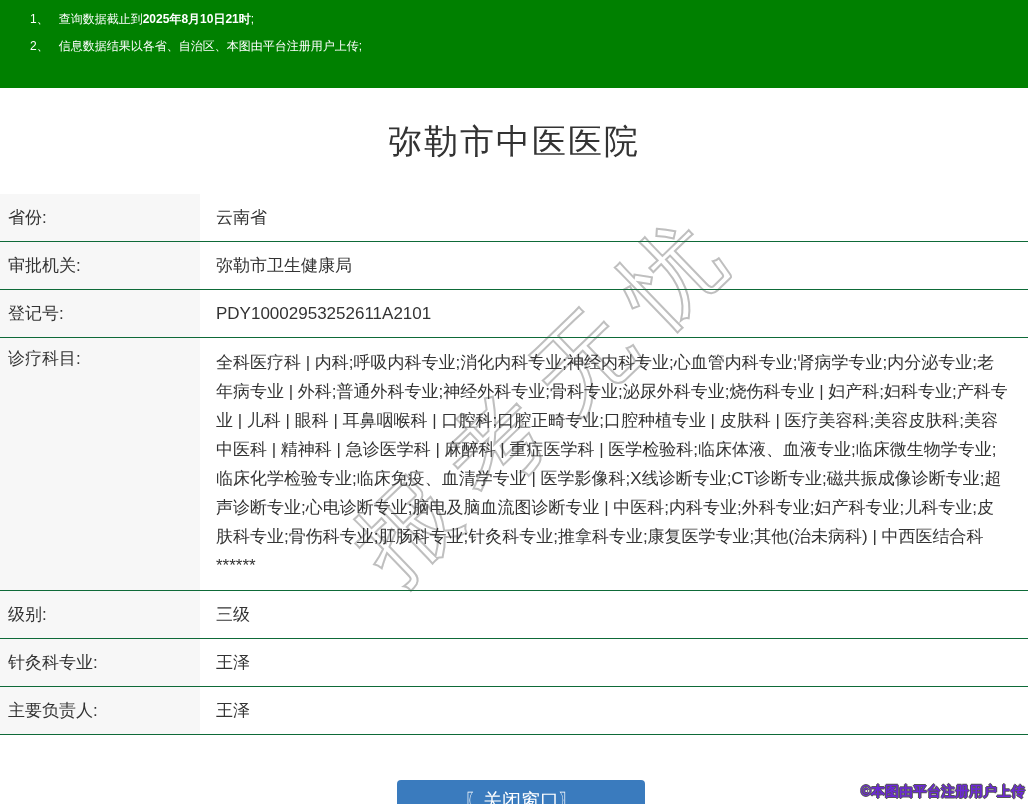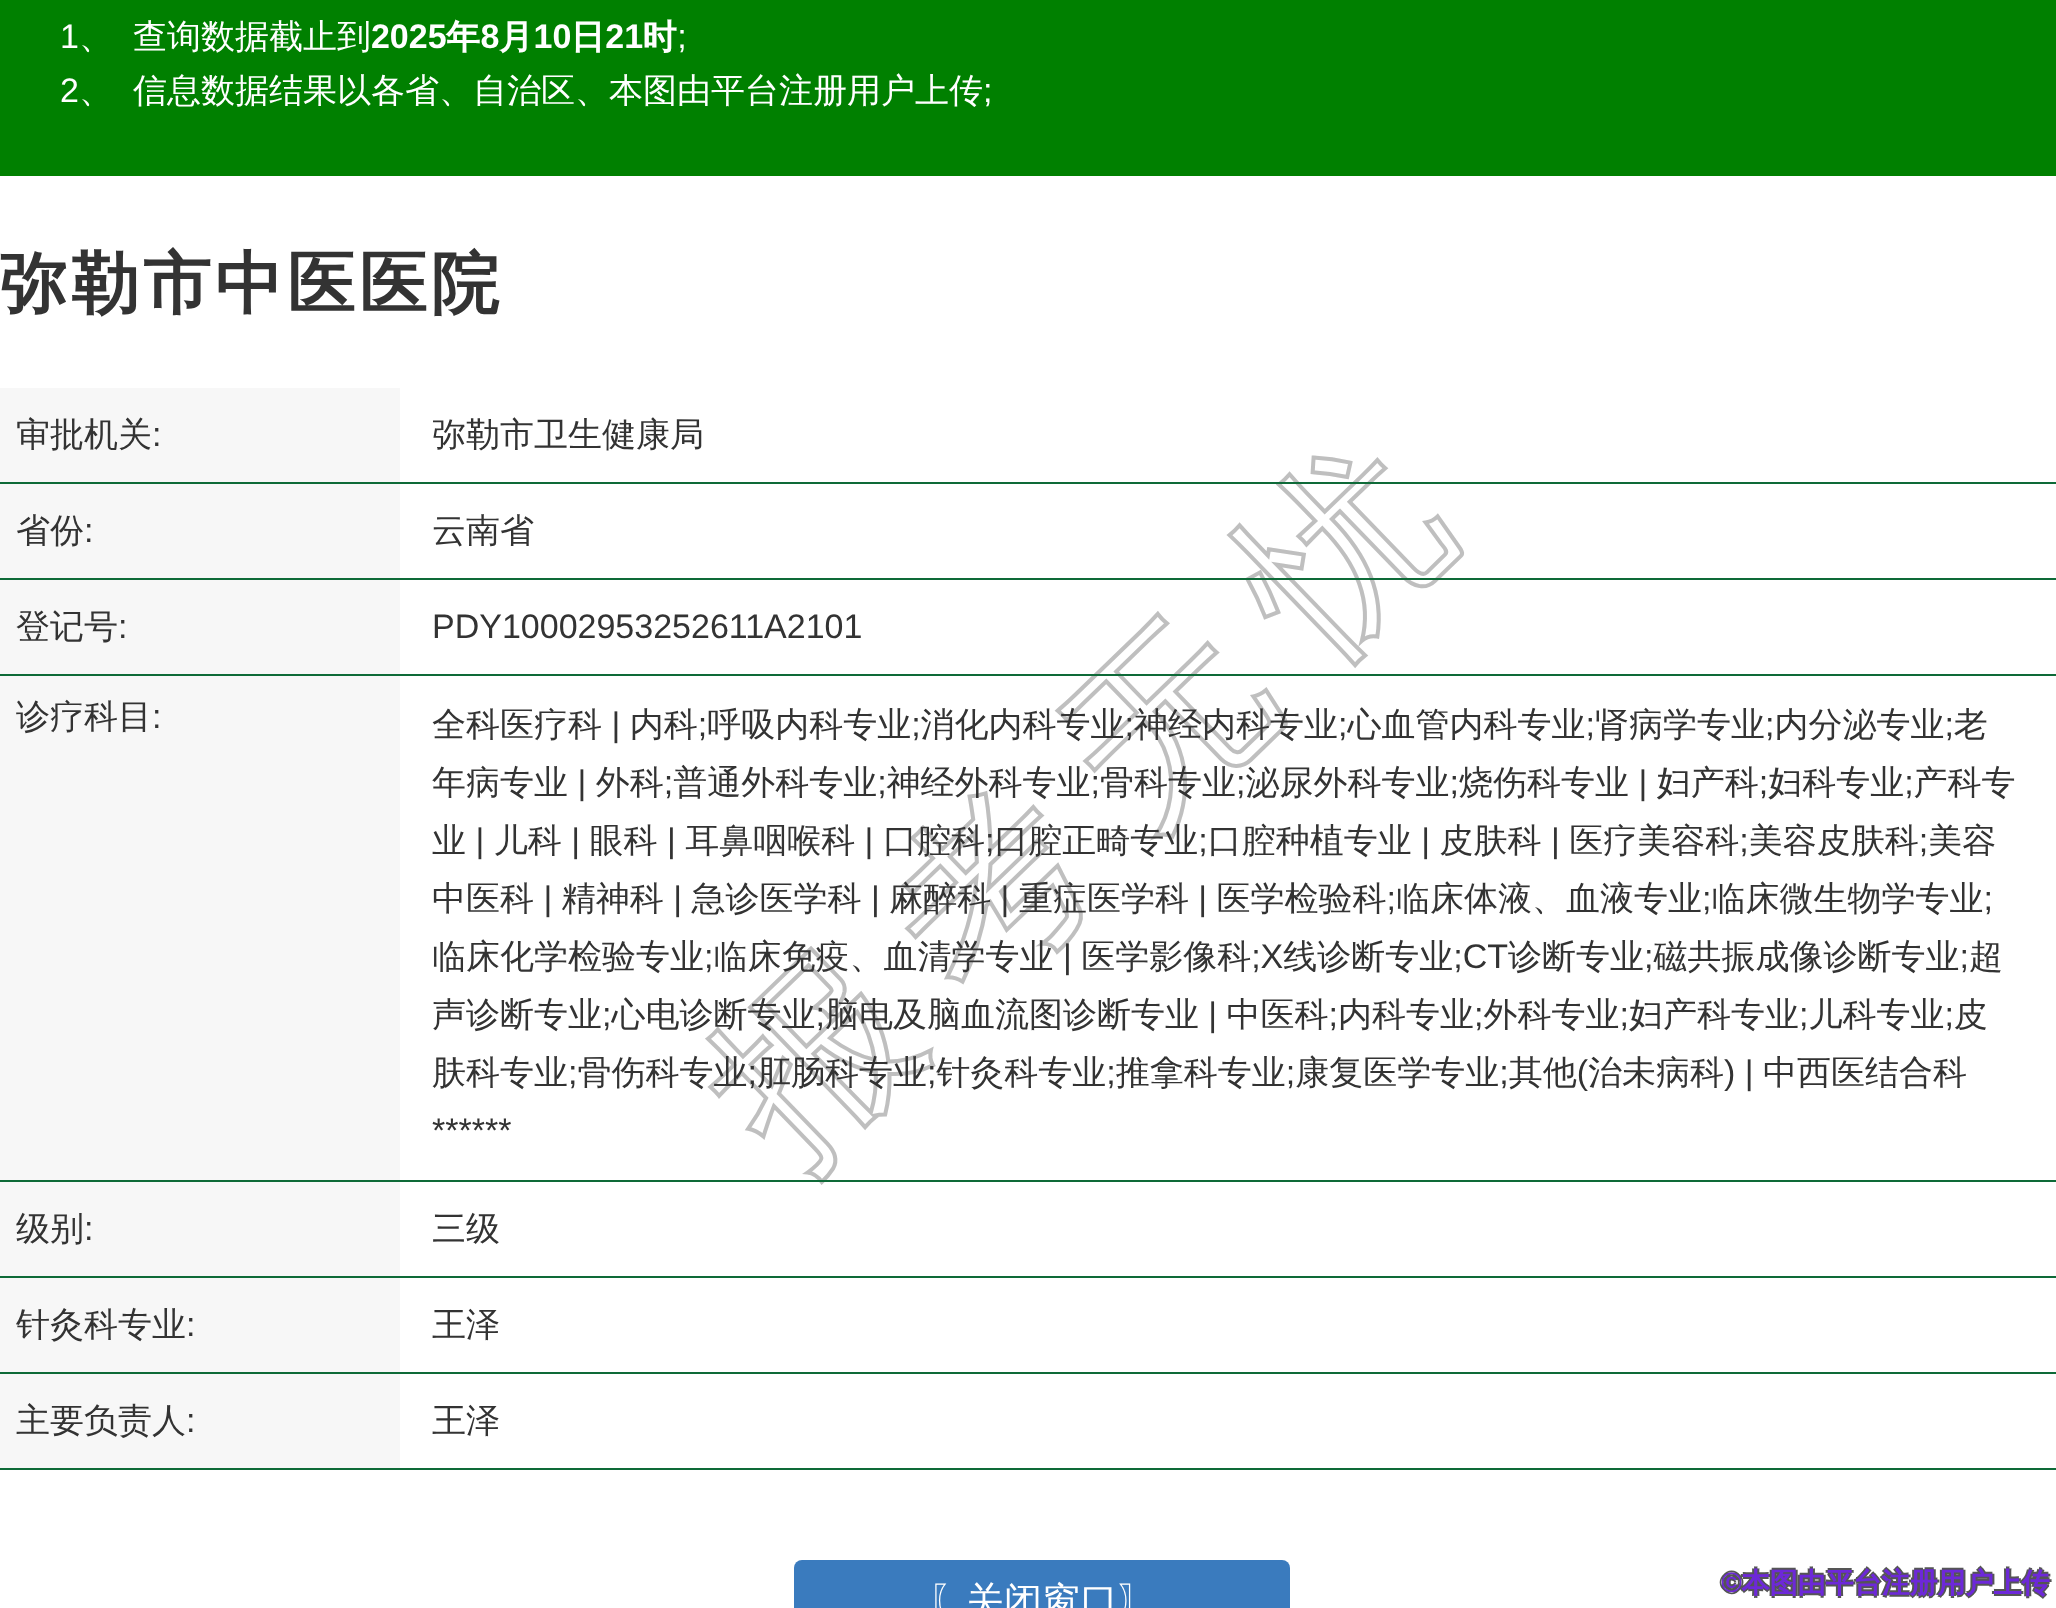--- a/index.html
+++ b/index.html
@@ -13,31 +13,32 @@
   .page { position: relative; width: 1028px; height: 804px; overflow: hidden; }
 
   
   .banner {
     background: #008000;
     color: #ffffff;
     padding: 7px 10px 10px 30px;
     height: 71px;
     position: relative; z-index: 2;
   }
-  .note { font-size: 17px; line-height: 24px; margin-bottom: 3px; white-space: nowrap; }
+  .note { font-size: 12px; line-height: 24px; margin-bottom: 3px; white-space: nowrap; }
   .note .num { display: inline-block; margin-right: 10px; }
   .note b { font-weight: bold; }
 
   
   .title {
+    text-align: center;
     font-size: 34px;
     color: #333;
     margin: 0;
     padding: 31px 0 29px 0;
-    font-weight: 700;
+    font-weight: 400;
     letter-spacing: 2px;
     position: relative; z-index: 2;
   }
 
   
   .watermark {
     position: absolute;
     left: 160px; top: 330px;
     width: 780px;
     text-align: center;
@@ -124,27 +125,27 @@
     </div>
   </div>
 
   <h1 class="title">弥勒市中医医院</h1>
 
   <div class="watermark">报考无忧</div>
 
   <div class="table-clip">
 
     <div class="row">
-      <div class="label-col">审批机关:</div>
-      <div class="value-col">弥勒市卫生健康局</div>
+      <div class="label-col">省份:</div>
+      <div class="value-col">云南省</div>
     </div>
 
     <div class="row">
-      <div class="label-col">省份:</div>
-      <div class="value-col">云南省</div>
+      <div class="label-col">审批机关:</div>
+      <div class="value-col">弥勒市卫生健康局</div>
     </div>
 
     <div class="row">
       <div class="label-col">登记号:</div>
       <div class="value-col">PDY10002953252611A2101</div>
     </div>
 
 
     <div class="row tall">
       <div class="label-col">诊疗科目:</div>

